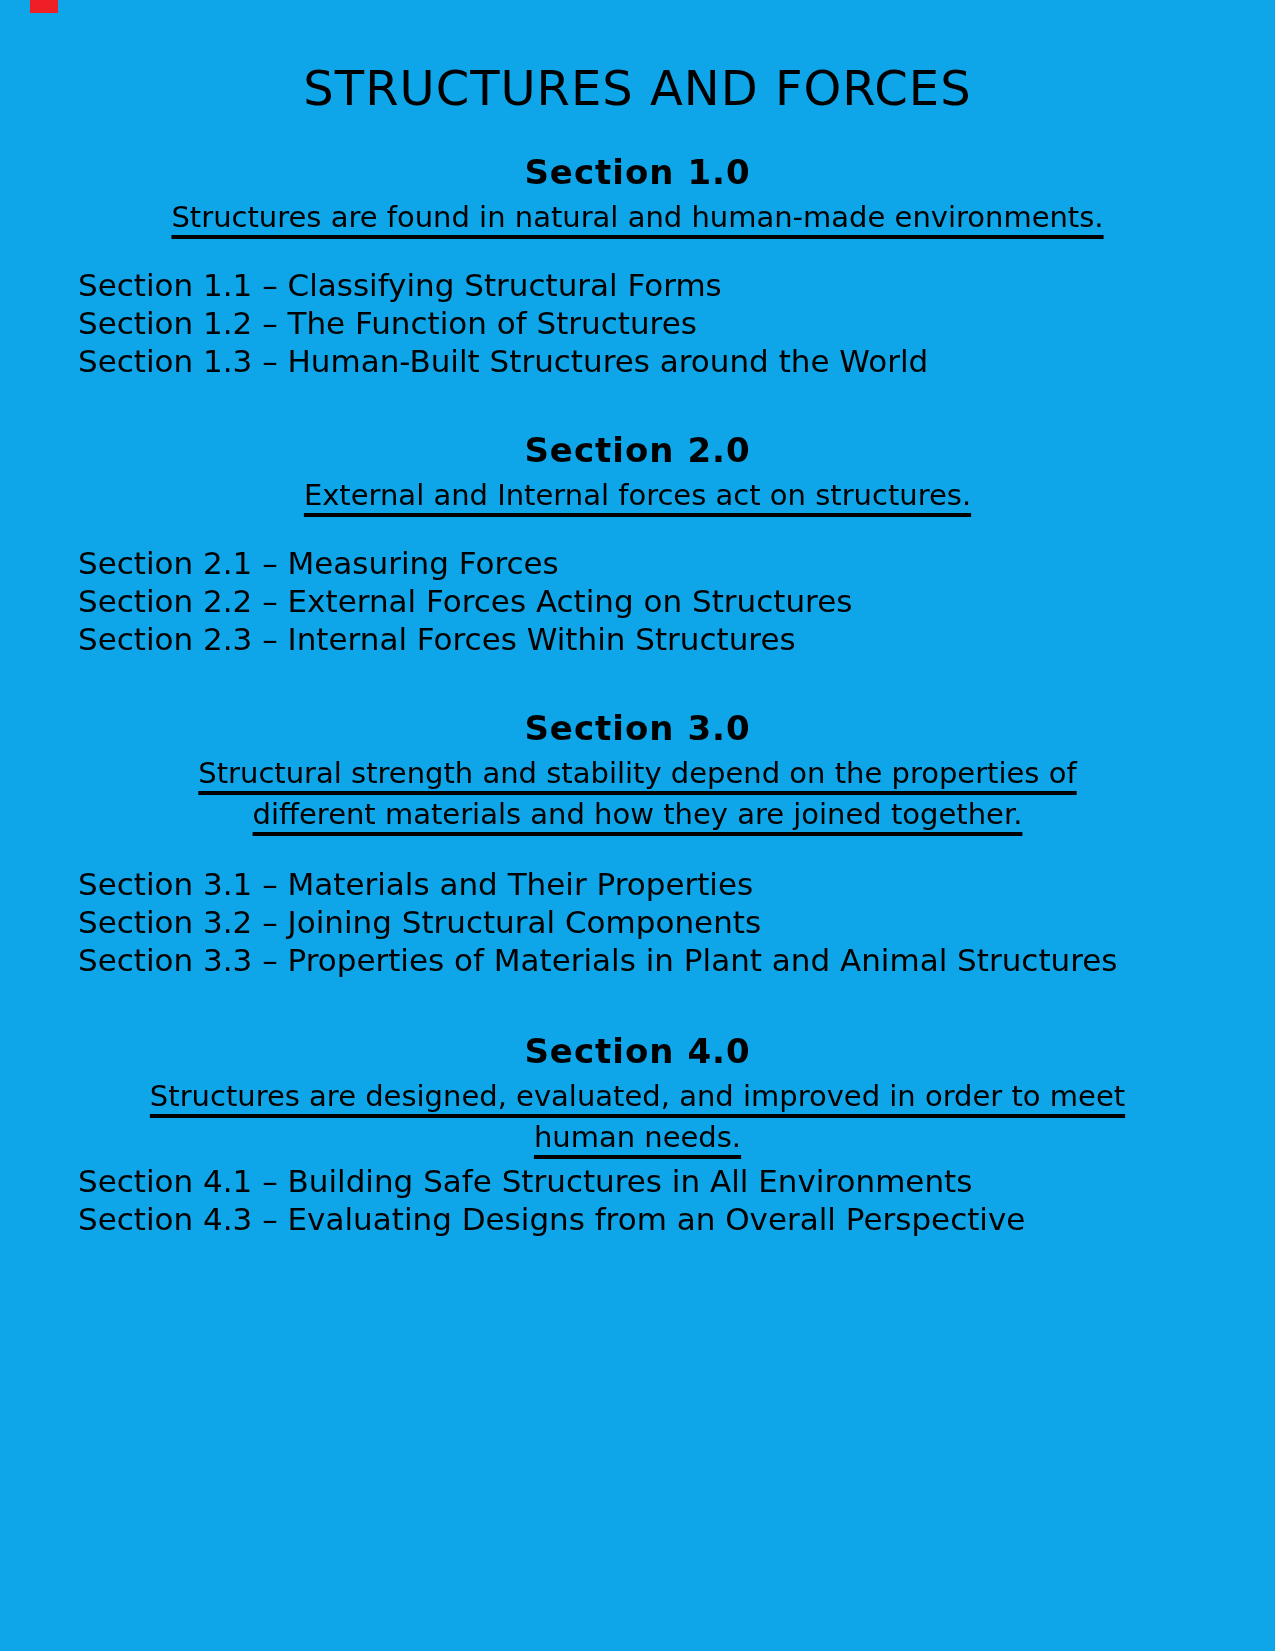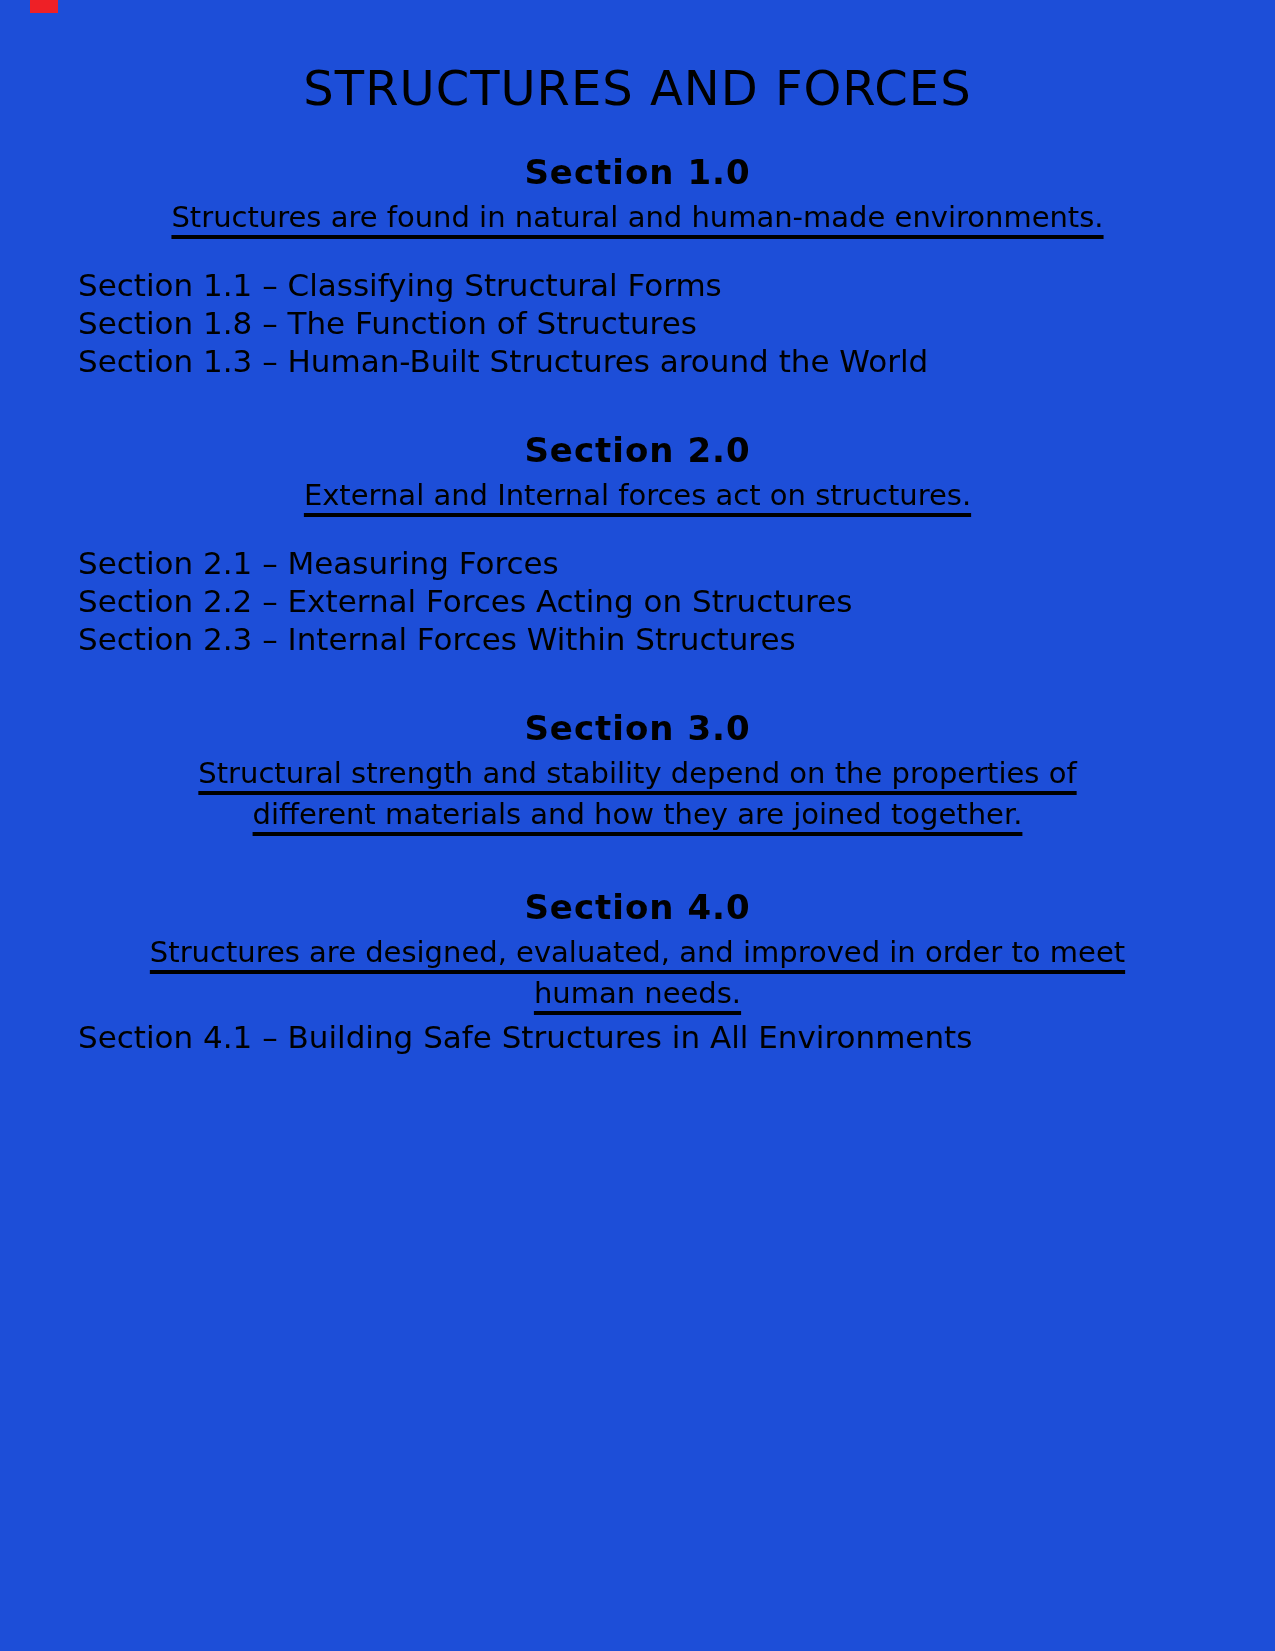--- a/index.html
+++ b/index.html
@@ -1,20 +1,20 @@
 <!DOCTYPE html>
 <html><head>
 <meta charset="utf-8">
 <style>
   html,body{margin:0;padding:0;background:#e8e8e8;}
   .page{
     position:relative;
     width:1275px;height:1651px;
     margin:0 auto;
-    background:#1d4ed8;
+    background:#0ea5e9;
     color:#000;
     font-family:"DejaVu Sans","Liberation Sans",sans-serif;
     overflow:hidden;
   }
   .red-mark{
     position:absolute;left:30px;top:0;
     width:28px;height:13px;
     background:#ee2026;
   }
   h1.doc-title{
@@ -68,21 +68,21 @@
 
   <h1 class="doc-title">STRUCTURES AND FORCES</h1>
 
   <section class="sec-1">
     <h2 class="sec-heading">Section 1.0</h2>
     <div class="statement">
       <span class="line">Structures are found in natural and human-made environments.</span>
     </div>
     <div class="items">
       <div class="item">Section 1.1 – Classifying Structural Forms</div>
-      <div class="item">Section 1.8 – The Function of Structures</div>
+      <div class="item">Section 1.2 – The Function of Structures</div>
       <div class="item">Section 1.3 – Human-Built Structures around the World</div>
     </div>
   </section>
 
   <section class="sec-2">
     <h2 class="sec-heading">Section 2.0</h2>
     <div class="statement">
       <span class="line">External and Internal forces act on structures.</span>
     </div>
     <div class="items">
@@ -91,25 +91,31 @@
       <div class="item">Section 2.3 – Internal Forces Within Structures</div>
     </div>
   </section>
 
   <section class="sec-3">
     <h2 class="sec-heading">Section 3.0</h2>
     <div class="statement">
       <span class="line">Structural strength and stability depend on the properties of</span><br>
       <span class="line">different materials and how they are joined together.</span>
     </div>
+    <div class="items">
+      <div class="item">Section 3.1 – Materials and Their Properties</div>
+      <div class="item">Section 3.2 – Joining Structural Components</div>
+      <div class="item">Section 3.3 – Properties of Materials in Plant and Animal Structures</div>
+    </div>
   </section>
 
   <section class="sec-4">
     <h2 class="sec-heading">Section 4.0</h2>
     <div class="statement">
       <span class="line">Structures are designed, evaluated, and improved in order to meet</span><br>
       <span class="line">human needs.</span>
     </div>
     <div class="items">
       <div class="item">Section 4.1 – Building Safe Structures in All Environments</div>
+      <div class="item">Section 4.3 – Evaluating Designs from an Overall Perspective</div>
     </div>
   </section>
 </div>
 
 </body></html>

